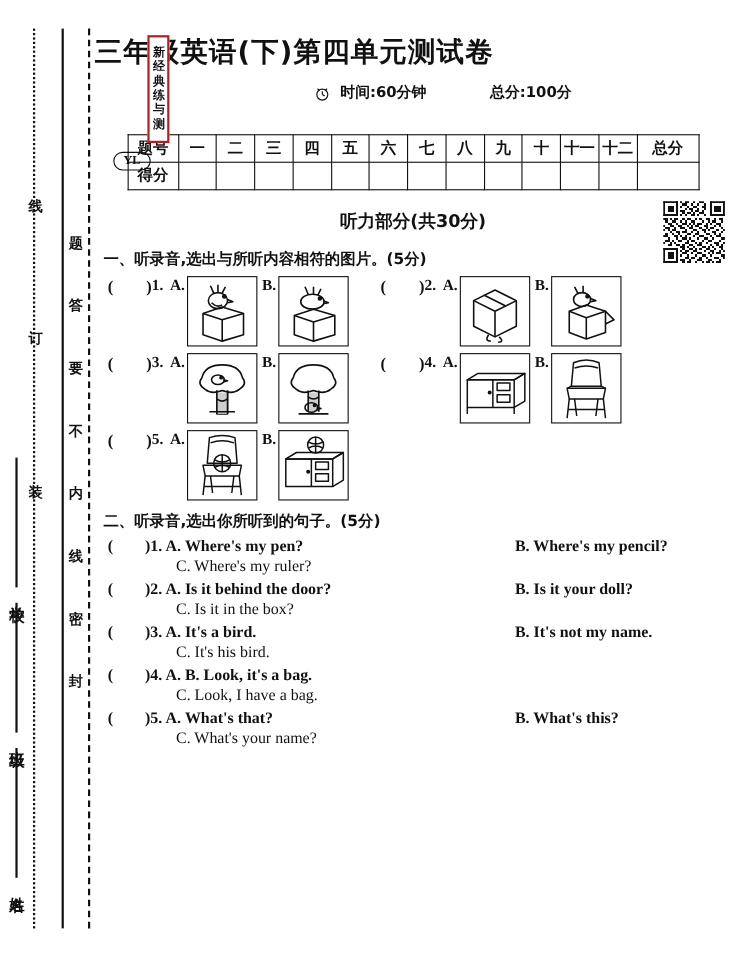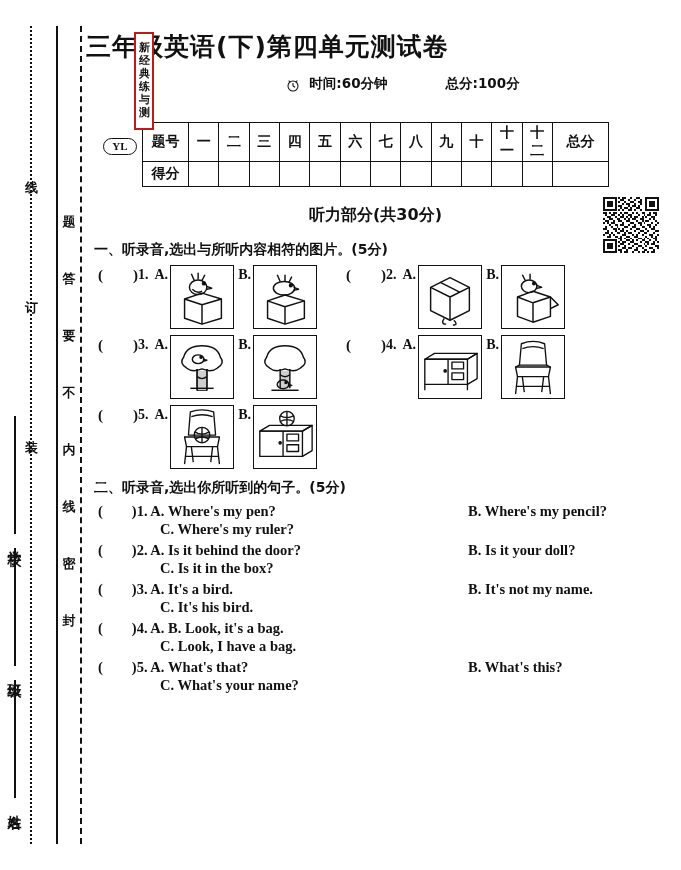--- a/index.html
+++ b/index.html
@@ -165,21 +165,21 @@
     font-family: "DejaVu Sans", sans-serif;
     font-weight: bold;
     font-size: 13.5px;
   }
   .subline .with-icon { display: flex; align-items: flex-end; gap: 8px; }
   .clock-icon { display: inline-block; width: 16px; height: 16px; }
 
   
   .score-table {
     border-collapse: collapse;
-    width: 467px;
+    width: 520px;
     margin: 4px auto 0;
     table-layout: fixed;
   }
   .score-table td {
     border: 1.3px solid #111;
     height: 25px;
     text-align: center;
     vertical-align: middle;
     font-family: "DejaVu Sans", sans-serif;
     font-weight: bold;
@@ -261,21 +261,21 @@
   .sent-item { margin-bottom: 4px; }
   .sent-line1 {
     display: flex;
     align-items: baseline;
   }
   .sent-line1 .lead { white-space: pre; font-family: "Liberation Serif", serif; font-weight: bold; font-size: 14.5px; }
   .opt-a { font-family: "Liberation Serif", serif; font-weight: bold; font-size: 14.5px; width: 300px; }
   .opt-b { font-family: "Liberation Serif", serif; font-weight: bold; font-size: 14.5px; }
   .sent-line2 {
     font-family: "Liberation Serif", serif;
-    font-weight: bold;
+    font-weight: normal;
     font-size: 14.5px;
     margin-left: 62px;
     margin-top: 1px;
   }
 </style>
 </head>
 <body>
 
 <div class="seal-area">
 

